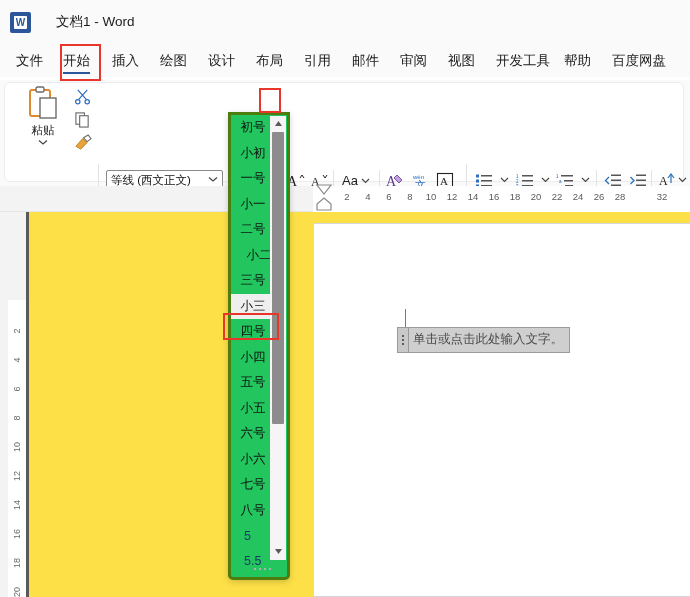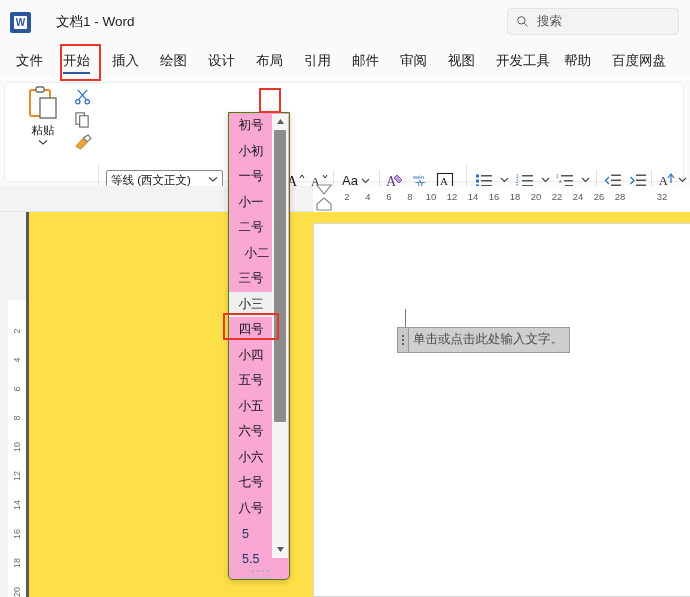--- a/index.html
+++ b/index.html
@@ -163,21 +163,21 @@
     background:#cfcfcf; border:1px solid #9a9a9a;
     font-size:12.5px; color:#4b4b4b; padding:3px 6px 4px 4px; white-space:nowrap;
   }
   .cc-caret {
     position:absolute; left:91px; top:85px; width:1px; height:42px; background:#7a7a7a;
   }
 
   
   .dd {
     position:absolute; left:228px; top:112px; width:62px; height:468px;
-    background:#f9a8d4; border:1px solid #4d7c0f; border-radius:0 0 5px 5px;
+    background:#22c55e; border:3px solid #4d7c0f; border-radius:0 0 5px 5px;
     box-shadow:0 2px 6px rgba(0,0,0,.18); z-index:50;
   }
   .dd-list { position:absolute; left:0; top:0; width:44px; height:444px; }
   .dd-item {
     position:absolute; left:0; width:44px; height:25.5px;
     display:flex; align-items:center; justify-content:center;
     font-size:12.5px; color:#111; cursor:default;
   }
   .dd-item.hl { background:#efefef; }
   .dd-item.num { color:#1b3a6b; }
@@ -202,27 +202,20 @@
 <body>
 
 <div class="app">
 
   <div class="titlebar">
     <div class="word-logo">
       <div class="wl-inner">W</div>
     </div>
     <div class="doc-title">文档1  -  Word</div>
 
-    <div class="searchbox">
-      <svg class="sicon" viewBox="0 0 16 16">
-        <circle cx="6.6" cy="6.6" r="4.5" fill="none" stroke="#555" stroke-width="1.2"></circle>
-        <line x1="10" y1="10" x2="14" y2="14" stroke="#555" stroke-width="1.2"></line>
-      </svg>
-      <span class="stext">搜索</span>
-    </div>
   </div>
 
   <div class="tabbar">
     <div class="tab" style="left:14px;">
         <span>文件</span>
       </div>
     <div class="tab active" style="left:61px;">
         <span>开始</span>
         <span class="tab-underline"></span>
       </div>

